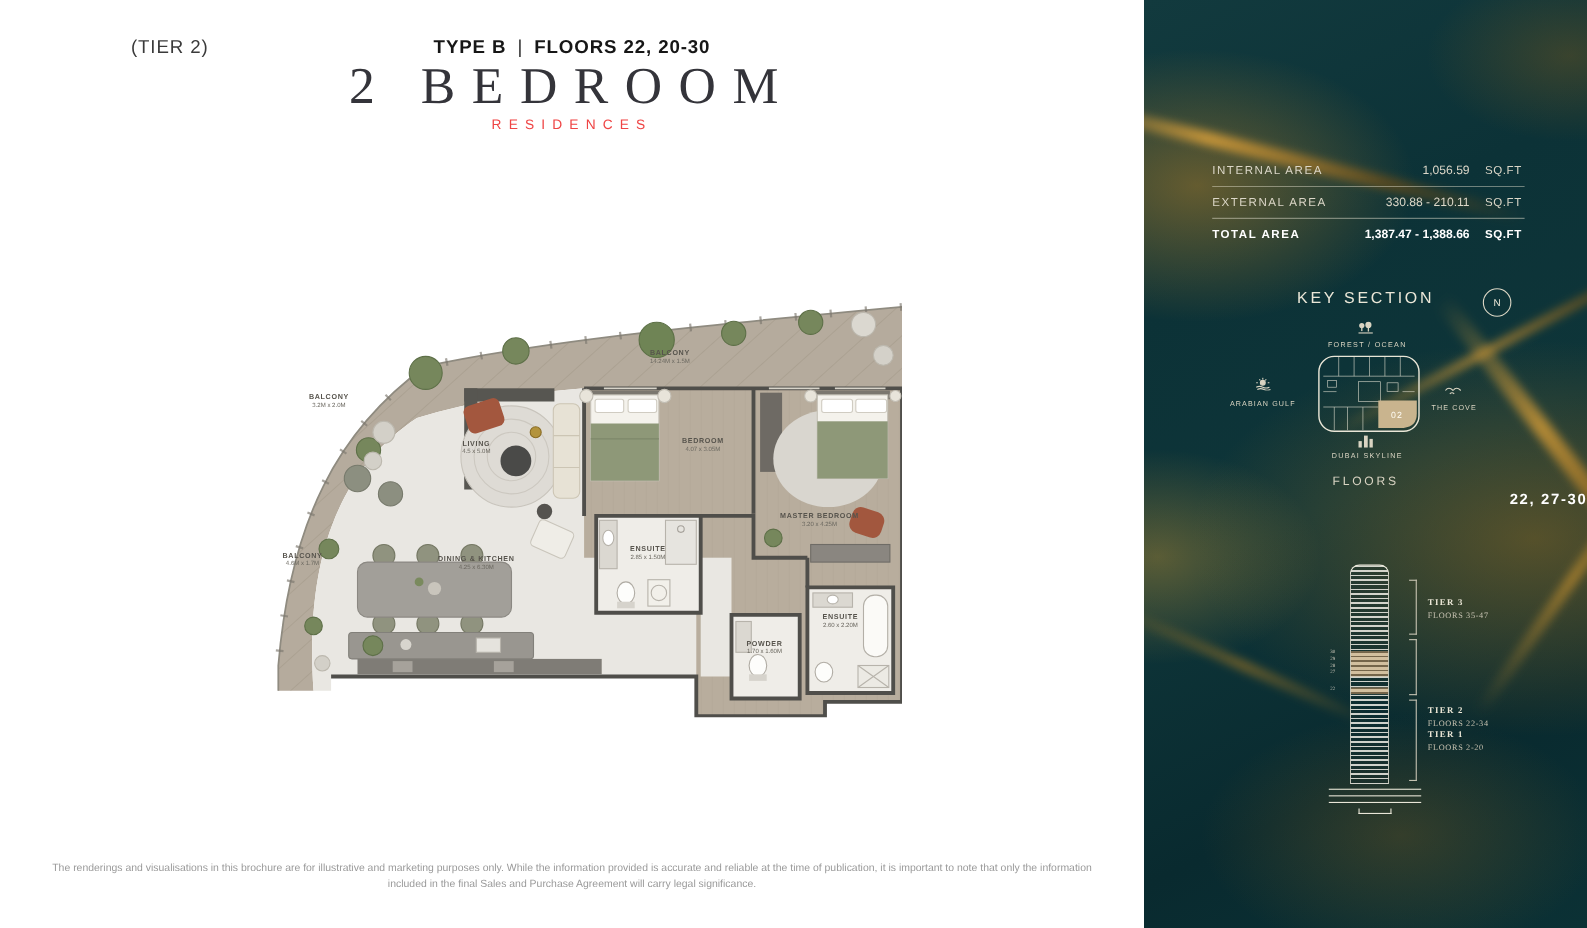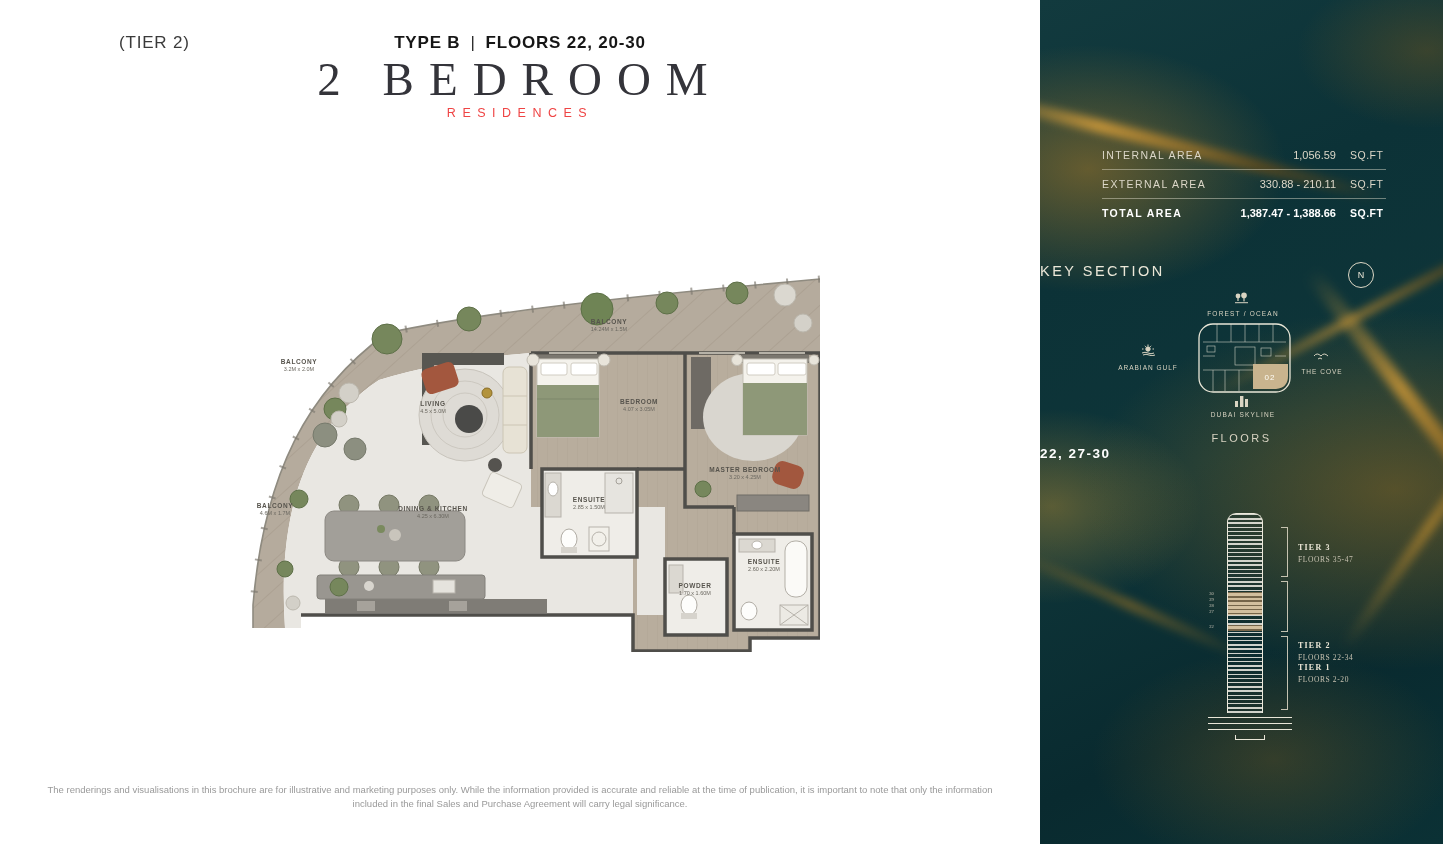--- a/index.html
+++ b/index.html
@@ -48,36 +48,36 @@
            font-size:39px; letter-spacing:4px; color:#f4eedd; }
   .ua-head { position:absolute; left:0; top:113px; width:100%; text-align:center; font-size:13px; letter-spacing:3.5px; color:#ebe7d8; }
   .areas { position:absolute; left:62px; top:140px; width:284px; }
   .area-row { display:flex; align-items:center; height:29px; }
   .area-row + .area-row { border-top:1px solid rgba(233,228,210,.45); }
   .area-row .lbl { flex:1; font-size:10.5px; letter-spacing:1.4px; color:#dcd7c8; }
   .area-row .val { font-size:11px; color:#dcd7c8; margin-right:14px; }
   .area-row .unit { width:36px; text-align:left; font-size:10.5px; letter-spacing:.5px; color:#dcd7c8; }
   .area-row.total .lbl, .area-row.total .val, .area-row.total .unit { font-weight:bold; color:#ffffff; }
 
-  .key-head { position:absolute; left:0; top:263px; width:100%; text-align:left; font-size:14.5px; letter-spacing:2.5px; color:#ebe7d8; }
+  .key-head { position:absolute; left:0; top:263px; width:100%; text-align:center; font-size:14.5px; letter-spacing:2.5px; color:#ebe7d8; }
   .compass { position:absolute; left:308px; top:262px; width:26px; height:26px; border:1px solid #ddd8c6; border-radius:50%;
              display:flex; align-items:center; justify-content:center; font-size:9px; color:#ece8d8; }
   .kp-icon { position:absolute; left:0; width:100%; display:flex; justify-content:center; }
   .kp-lab { position:absolute; width:120px; text-align:center; font-size:6.5px; letter-spacing:1.2px; color:#d9d4c2; line-height:1.5; }
   .kp-top-icon { top:292px; }
   .kp-top-lab { left:143px; top:309px; }
   .keyplan { position:absolute; left:157px; top:320px; width:95px; height:78px; }
   .kp-left { left:78px; top:342px; width:60px; text-align:center; position:absolute; }
   .kp-right { left:252px; top:346px; width:60px; text-align:center; position:absolute; }
   .kp-side-lab { font-size:6.5px; letter-spacing:1px; color:#d9d4c2; line-height:1.5; margin-top:3px; }
   .kp-bot-icon { top:394px; }
   .kp-bot-lab { left:143px; top:410px; }
 
   .floors-lab { position:absolute; left:0; top:432px; width:100%; text-align:center; font-size:11px; letter-spacing:2.5px; color:#d8d3c2; }
-  .floors-val { position:absolute; left:0; top:446px; width:100%; text-align:left; font-size:13.5px; font-weight:bold; letter-spacing:1.5px; color:#ffffff; }
+  .floors-val { position:absolute; left:0; top:446px; width:100%; text-align:right; font-size:13.5px; font-weight:bold; letter-spacing:1.5px; color:#ffffff; }
 
   .tower-wrap { position:absolute; left:145px; top:505px; width:190px; height:250px;font-family:Liberation Serif, serif; }
   .tower-body { position:absolute; left:42px; top:8px; width:36px; height:200px; border:1.5px solid #ece9dc; border-bottom:none;
                 border-radius:9px 9px 0 0; overflow:hidden;
                 background:repeating-linear-gradient(to bottom, rgba(240,238,230,.85) 0 1.4px, rgba(8,36,40,.18) 1.4px 4.2px); }
   .band { position:absolute; left:0; width:100%; background-color:#d2bf9e;
           background-image:repeating-linear-gradient(to bottom, rgba(66,52,28,.65) 0 1.4px, transparent 1.4px 4.2px); }
   .band1 { top:78px; height:23px; }
   .band2 { top:111px; height:6px; }
   .flr-num { position:absolute; left:24px; font-size:5px; line-height:1; color:#cfcabc; transform:scale(.9); }

